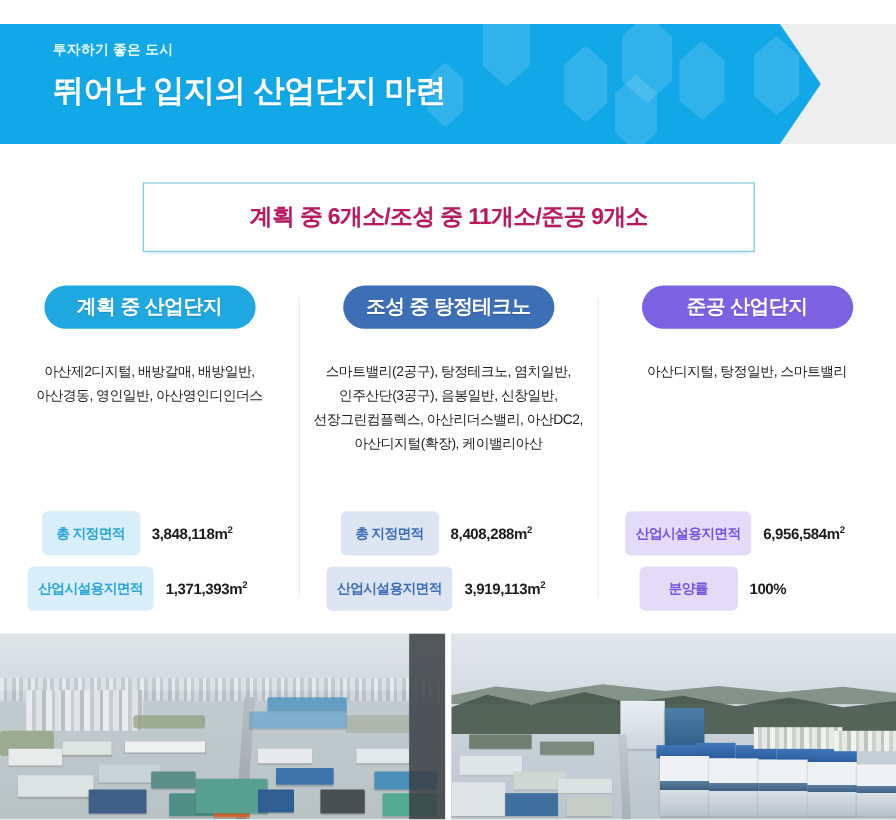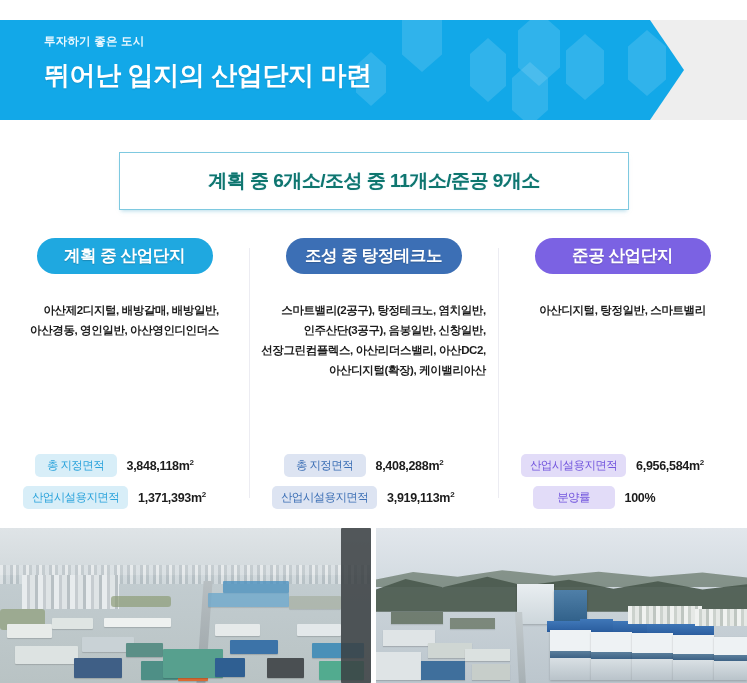--- a/index.html
+++ b/index.html
@@ -40,21 +40,21 @@
 
   
   .banner {
     position: absolute; left: 119px; top: 152px; width: 510px; height: 58px;
     background: #ffffff;
     border: 1px solid #7ec9e0;
     box-shadow: 0 0 0 1px #ffffff inset, 0 3px 4px -2px rgba(120,190,215,0.55);
     display: flex; align-items: center; justify-content: center;
   }
   .banner-text {
-    color: #0f766e; font-size: 19px; font-weight: bold; letter-spacing: -0.5px;
+    color: #be185d; font-size: 19px; font-weight: bold; letter-spacing: -0.5px;
     text-shadow: 0 0 1px rgba(26,143,208,0.35);
   }
 
   
   .cols {
     position: absolute; left: 0; top: 238px; width: 747px; height: 280px;
     display: flex;
   }
   .col {
     position: relative; flex: 1 1 0;
@@ -66,33 +66,33 @@
     width: 1px; height: 250px; background: #ececf2;
   }
   .pill-title {
     min-width: 176px; height: 36px; border-radius: 18px;
     display: flex; align-items: center; justify-content: center;
     color: #ffffff; font-size: 16.5px; font-weight: bold; letter-spacing: -0.4px;
     text-shadow: 0 1px 1px rgba(0,0,0,0.18);
     padding: 4px 16px;
   }
   .col-list {
-    margin-top: 26px; text-align: right;
-    color: #1c1c1c; font-size: 11.5px; font-weight: bold; line-height: 1.75;
+    margin-top: 26px; text-align: center;
+    color: #1c1c1c; font-size: 11.5px; font-weight: normal; line-height: 1.75;
     letter-spacing: -0.4px;
   }
   .stats { margin-top: auto; width: 100%; }
   .stat-row {
     display: flex; align-items: center; justify-content: center;
     gap: 10px; margin-bottom: 9px;
   }
   .stat-label {
-    border-radius: 5px; height: 23px; min-width: 82px;
+    border-radius: 5px; height: 37px; min-width: 82px;
     display: flex; align-items: center; justify-content: center;
-    font-size: 11.5px; font-weight: normal; letter-spacing: -0.6px;
+    font-size: 11.5px; font-weight: bold; letter-spacing: -0.6px;
     padding: 0 9px; white-space: nowrap;
   }
   .stat-value {
     font-size: 12.5px; font-weight: bold; color: #1c1c1c;
     letter-spacing: -0.3px; white-space: nowrap; min-width: 88px;
   }
   .stat-value sup { font-size: 8px; vertical-align: super; }
 
   
   .c1 .pill-title { background: #1fa8e0; }

